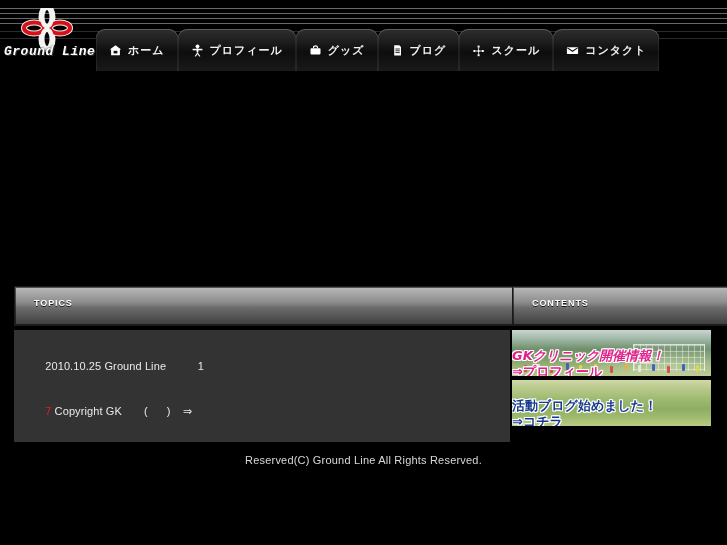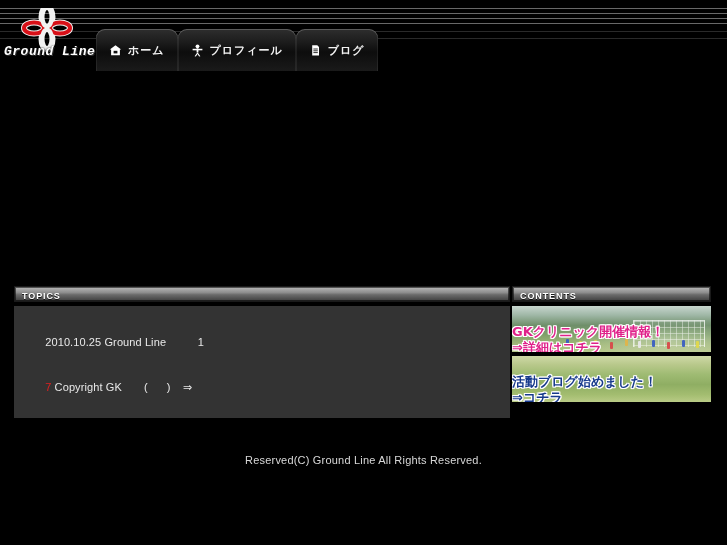--- a/index.html
+++ b/index.html
@@ -151,27 +151,27 @@
     left: 0;
     top: 286px;
     width: 727px;
     height: 135px;
   }
 
   
   .panel-head {
     position: relative;
     height: 14px;
-    padding: 0;
+    padding: 12px;
     background: linear-gradient(to bottom, #b9b9b9 0%, #8d8d8d 40%, #6b6b6b 55%, #3e3e3e 100%);
     border: 1px solid #1a1a1a;
     box-shadow: inset 0 0 0 1px rgba(0,0,0,0.55);
     box-sizing: content-box;
     display: flex;
-    align-items: flex-end;
+    align-items: flex-start;
   }
   .panel-head .panel-title {
     font-family: "Liberation Sans", sans-serif;
     font-size: 9px;
     font-weight: bold;
     color: #ffffff;
     letter-spacing: 0.9px;
     margin-left: 7px;
     line-height: 1;
     text-shadow: 0 1px 0 rgba(0,0,0,0.8);
@@ -277,21 +277,21 @@
     padding: 2px 0 0 5px;
   }
   .banner-line {
     font-family: "DejaVu Sans", sans-serif;
     font-size: 13px;
     font-weight: bold;
     line-height: 16px;
     white-space: nowrap;
     letter-spacing: 0px;
   }
-  .b1-l1 { color: #e0218a; text-shadow: -1px 0 #fff, 0 -1px #fff, 1px 0 #fff, 0 1px #fff, 1px 1px #fff, -1px -1px #fff, 1px -1px #fff, -1px 1px #fff; }
+  .b1-l1 { color: #e0218a; text-shadow: -1px 0 #fff, 0 -1px #fff, 1px 0 #fff, 0 1px #fff, 1px 1px #fff, -1px -1px #fff, 1px -1px #fff, -1px 1px #fff; font-style: italic; }
   .b1-l2 { color: #e0218a; text-shadow: -1px 0 #fff, 0 -1px #fff, 1px 0 #fff, 0 1px #fff, 1px 1px #fff, -1px -1px #fff, 1px -1px #fff, -1px 1px #fff; }
   .b2-l1 { color: #173a8c; text-shadow: -1px 0 #fff, 0 -1px #fff, 1px 0 #fff, 0 1px #fff, 1px 1px #fff, -1px -1px #fff, 1px -1px #fff, -1px 1px #fff; }
   .b2-l2 { color: #173a8c; text-shadow: -1px 0 #fff, 0 -1px #fff, 1px 0 #fff, 0 1px #fff, 1px 1px #fff, -1px -1px #fff, 1px -1px #fff, -1px 1px #fff; }
 
   
   .footer {
     position: absolute;
     left: 0;
     top: 450px;
     width: 727px;
@@ -353,36 +353,74 @@
         <svg width="13" height="13" viewBox="0 0 13 13">
           <circle cx="6.5" cy="2.3" r="1.9" fill="#ffffff"></circle>
           <rect x="5.6" y="4.3" width="1.8" height="4.2" fill="#ffffff"></rect>
           <rect x="1.6" y="4.8" width="9.8" height="1.5" fill="#ffffff"></rect>
           <path d="M6.5 8.2 L3.6 12.2 L4.9 12.6 L6.5 9.9 L8.1 12.6 L9.4 12.2 Z" fill="#ffffff"></path>
         </svg>
       </span>
       <span class="tab-label">プロフィール</span>
     </div>
 
+    <div class="nav-tab">
+      <span class="nav-ico">
+        <svg width="13" height="13" viewBox="0 0 13 13">
+          <path d="M4.6 4.2 L4.6 3.0 Q4.6 1.9 6.5 1.9 Q8.4 1.9 8.4 3.0 L8.4 4.2" fill="none" stroke="#ffffff" stroke-width="1.2"></path>
+          <rect x="1.5" y="4.3" width="10" height="6.1" rx="0.8" fill="#ffffff"></rect>
+        </svg>
+      </span>
+      <span class="tab-label">グッズ</span>
+    </div>
 
     <div class="nav-tab">
       <span class="nav-ico">
         <svg width="13" height="13" viewBox="0 0 13 13">
           <path d="M3.2 1.3 L8.3 1.3 L10.0 3.0 L10.0 11.6 L3.2 11.6 Z" fill="#ffffff"></path>
           <g stroke="#1a1a1a" stroke-width="0.9">
             <line x1="4.4" y1="5.0" x2="8.8" y2="5.0"></line>
             <line x1="4.4" y1="6.8" x2="8.8" y2="6.8"></line>
             <line x1="4.4" y1="8.6" x2="8.8" y2="8.6"></line>
           </g>
         </svg>
       </span>
       <span class="tab-label">ブログ</span>
     </div>
 
-
+    <div class="nav-tab">
+      <span class="nav-ico">
+        <svg width="13" height="13" viewBox="0 0 13 13">
+          <g fill="#ffffff">
+            <rect x="5.6" y="1.6" width="2.0" height="2.0"></rect>
+            <rect x="1.4" y="6.0" width="2.0" height="2.0"></rect>
+            <rect x="5.6" y="6.0" width="2.0" height="2.0"></rect>
+            <rect x="9.8" y="6.0" width="2.0" height="2.0"></rect>
+            <rect x="5.6" y="10.2" width="2.0" height="2.0"></rect>
+          </g>
+          <g stroke="#ffffff" stroke-width="0.8">
+            <line x1="6.6" y1="3.6" x2="6.6" y2="6.0"></line>
+            <line x1="3.4" y1="7.0" x2="5.6" y2="7.0"></line>
+            <line x1="7.6" y1="7.0" x2="9.8" y2="7.0"></line>
+            <line x1="6.6" y1="8.0" x2="6.6" y2="10.2"></line>
+          </g>
+        </svg>
+      </span>
+      <span class="tab-label">スクール</span>
+    </div>
+
+    <div class="nav-tab">
+      <span class="nav-ico">
+        <svg width="13" height="13" viewBox="0 0 13 13">
+          <rect x="0.9" y="3.3" width="11.2" height="6.6" rx="0.6" fill="#ffffff"></rect>
+          <path d="M1.4 3.9 L6.5 7.3 L11.6 3.9" fill="none" stroke="#111111" stroke-width="1.1"></path>
+        </svg>
+      </span>
+      <span class="tab-label">コンタクト</span>
+    </div>
 
   </nav>
 </div>
 
 <div class="stage"></div>
 
 <div class="content-row">
 
   <section class="topics">
     <div class="panel-head topics-head">
@@ -421,21 +459,21 @@
         <i class="dot" style="left:49%; bottom:0px; background:#d84a4a;"></i>
         <i class="dot" style="left:57%; bottom:3px; background:#e0b44a;"></i>
         <i class="dot" style="left:64%; bottom:1px; background:#e8e8e8;"></i>
         <i class="dot" style="left:71%; bottom:2px; background:#3a5fc0;"></i>
         <i class="dot" style="left:79%; bottom:0px; background:#d84a4a;"></i>
         <i class="dot" style="left:87%; bottom:2px; background:#3a5fc0;"></i>
         <i class="dot" style="left:94%; bottom:1px; background:#e0d84a;"></i>
       </span>
       <span class="banner-txt">
         <span class="banner-line b1-l1" style="display:block;">GKクリニック開催情報！</span>
-        <span class="banner-line b1-l2" style="display:block;">⇒詳細はコチラ</span>
+        <span class="banner-line b1-l2" style="display:block;">⇒プロフィール</span>
       </span>
     </a>
 
     <a class="banner banner-2">
       <span class="banner-txt">
         <span class="banner-line b2-l1" style="display:block;">活動ブログ始めました！</span>
         <span class="banner-line b2-l2" style="display:block;">⇒コチラ</span>
       </span>
     </a>
   </section>

